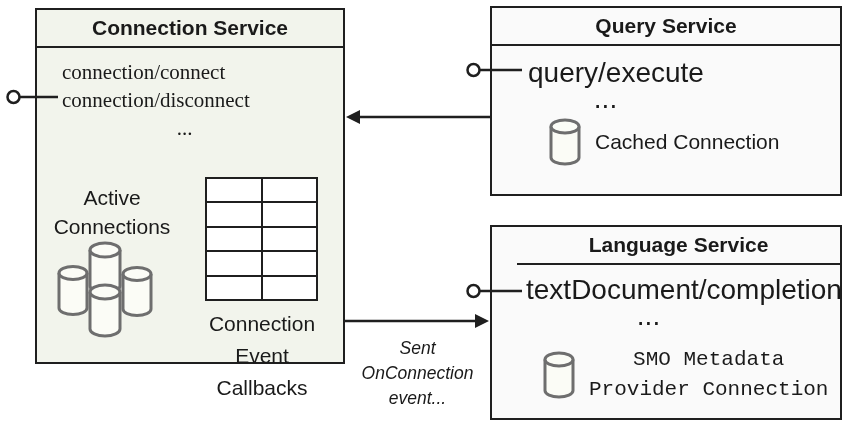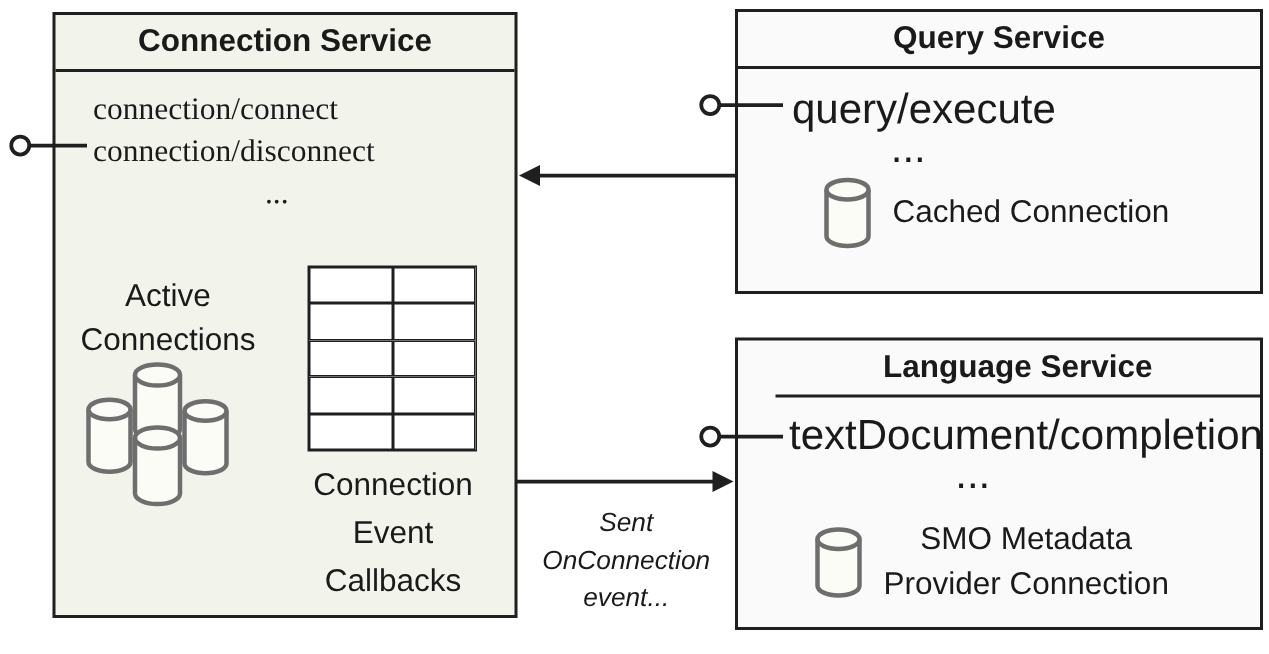--- a/index.html
+++ b/index.html
@@ -9,21 +9,21 @@
     --text:#1a1a1a;
     --cylinder-stroke:#6e6e6e;
     --cylinder-fill:#fbfcf6;
   }
   *{box-sizing:border-box;margin:0;padding:0;}
   html,body{background:#ffffff;}
   body{font-family:"Liberation Sans",sans-serif;color:var(--text);}
   .canvas{position:relative;width:846px;height:436px;background:#ffffff;overflow:hidden;}
 
   .box{position:absolute;border:2px solid var(--border);}
-  .box-conn{left:35px;top:8px;width:310px;height:404px;background:var(--connection-box-fill);}
+  .box-conn{left:35px;top:8px;width:310px;height:356px;background:var(--connection-box-fill);}
   .box-query{left:490px;top:6px;width:352px;height:190px;background:var(--service-box-fill);}
   .box-lang{left:490px;top:225px;width:352px;height:195px;background:var(--service-box-fill);padding-left:25px;}
 
   .box-header{height:38px;border-bottom:2px solid var(--border);display:flex;align-items:center;justify-content:center;
     font-weight:bold;font-size:21px;}
 
   .methods{position:absolute;left:25px;top:48px;width:245px;font-size:21px;line-height:28px;font-family:Liberation Serif, serif;}
   .methods .ellipsis{text-align:center;}
 
   .active-label{position:absolute;left:0;top:173px;width:150px;text-align:center;font-size:21px;line-height:29px;white-space:pre-line;}
@@ -36,21 +36,21 @@
   .callbacks-label{position:absolute;left:150px;top:298px;width:150px;text-align:center;font-size:21px;line-height:32px;white-space:pre-line;}
 
   .method-line{position:absolute;font-size:28px;line-height:26px;}
   .q-method{left:36px;top:52px;}
   .q-ellipsis{left:36px;top:78px;width:155px;text-align:center;}
   .l-method{left:34px;top:50px;}
   .l-ellipsis{left:34px;top:76px;width:245px;text-align:center;}
 
   .db-row{position:absolute;display:flex;align-items:center;gap:13px;}
   .q-row{left:56px;top:110px;}
-  .l-row{left:50px;top:118px;}
+  .l-row{left:50px;top:118px;font-family:Liberation Mono, monospace;}
   .db-row .db-label{font-size:21px;line-height:30px;white-space:pre-line;text-align:center;}
 
   .overlay{position:absolute;left:0;top:0;width:846px;height:436px;pointer-events:none;}
   .conn-line{stroke:var(--border);stroke-width:2.5;}
   .lolli{fill:#ffffff;stroke:var(--border);stroke-width:2.5;}
   .head{fill:var(--border);stroke:none;}
   .cyl-body,.cyl-top{stroke:var(--cylinder-stroke);fill:var(--cylinder-fill);}
   .cluster-svg .cyl-body,.cluster-svg .cyl-top{stroke-width:3;}
   .db-svg .cyl-body,.db-svg .cyl-top{stroke-width:3;}
 

